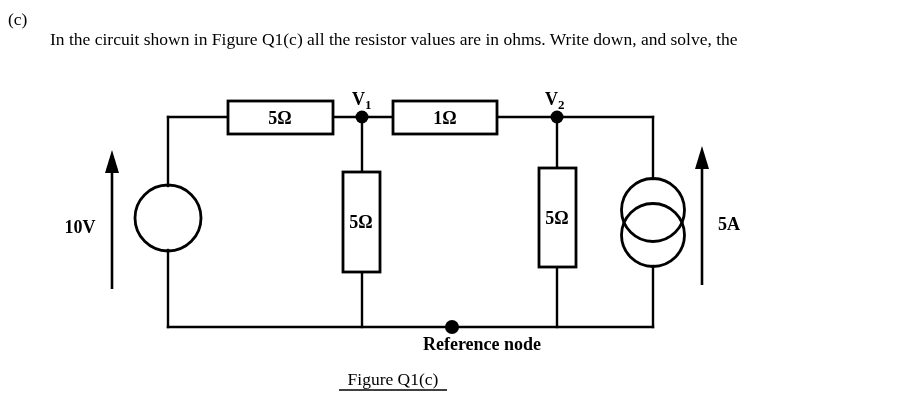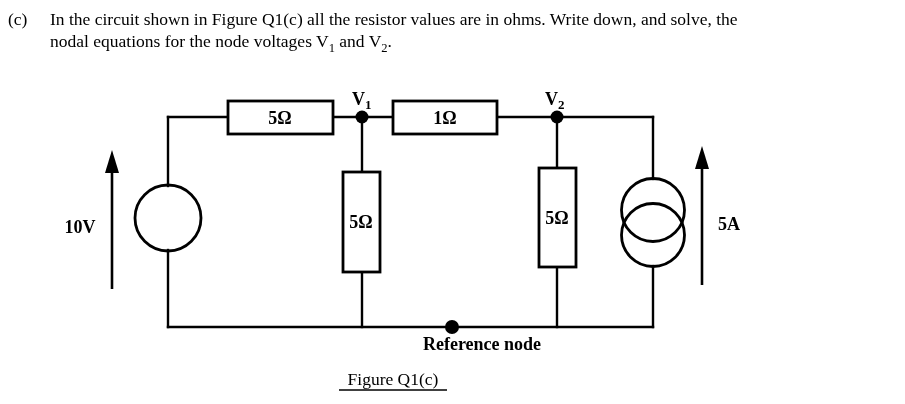--- a/index.html
+++ b/index.html
@@ -16,21 +16,21 @@
     position: absolute;
     left: 8px;
     top: 8px;
     width: 890px;
     display: flex;
     font-size: 17.5px;
     line-height: 22px;
     color: #000;
   }
   .qnum { width: 42px; flex: none; }
-  .qbody { flex: 1; }
+  .qbody { flex: 1; margin-top: 20px; }
   .question sub { font-size: 0.72em; line-height: 0; }
   svg.circuit { position: absolute; left: 0; top: 0; }
   .wire   { stroke: #000; stroke-width: 2.4; fill: none; stroke-linecap: square; }
   .body-rect { stroke: #000; stroke-width: 2.8; fill: #ffffff; }
   .src    { stroke: #000; stroke-width: 2.8; fill: none; }
   .dot    { fill: #000; stroke: none; }
   .arrow-line { stroke: #000; stroke-width: 2.6; fill: none; }
   .arrow-head { fill: #000; stroke: none; }
   .lbl {
     font-family: "Liberation Serif", serif;
@@ -44,21 +44,20 @@
 </style>
 </head>
 <body>
 
 <div class="page">
 
   <div class="question">
     <span class="qnum">(c)</span>
     <div class="qbody">
       <div>In the circuit shown in Figure Q1(c) all the resistor values are in ohms. Write down, and solve, the</div>
-      <div><span>nodal equations for the node voltages V</span><sub>1</sub><span> and V</span><sub>2</sub><span>.</span></div>
     </div>
   </div>
 
   <svg class="circuit" width="905" height="404" viewBox="0 0 905 404">
 
     <line class="wire" x1="168" y1="117" x2="228" y2="117"></line>
     <line class="wire" x1="333" y1="117" x2="393" y2="117"></line>
     <line class="wire" x1="497" y1="117" x2="653" y2="117"></line>
     <line class="wire" x1="168" y1="117" x2="168" y2="186"></line>
     <line class="wire" x1="168" y1="250" x2="168" y2="327"></line>

